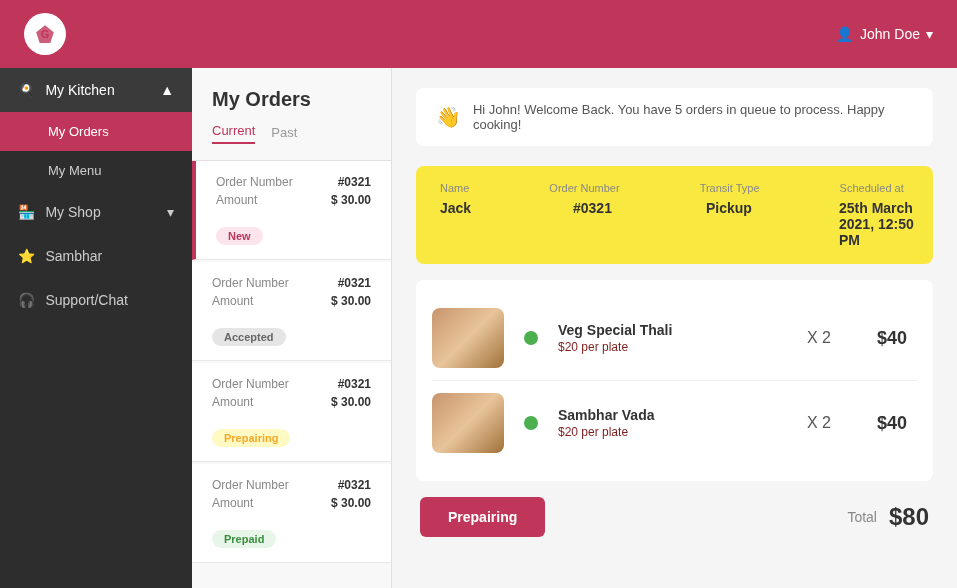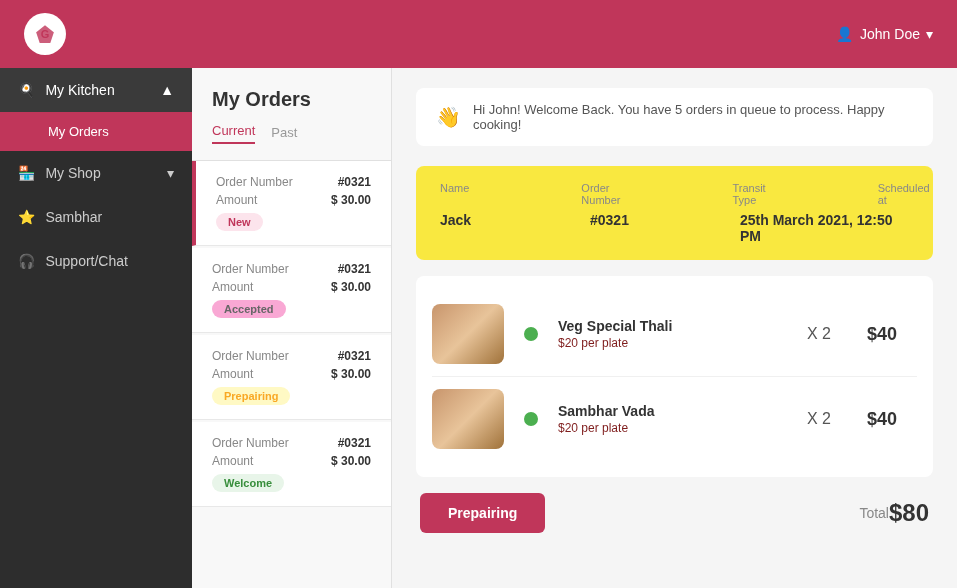--- a/index.html
+++ b/index.html
@@ -131,24 +131,24 @@
       color: #555;
     }
     .order-row .label { color: #888; }
     .order-row .value { font-weight: 600; color: #333; }
     .order-badge {
       display: inline-block;
       padding: 3px 12px;
       border-radius: 12px;
       font-size: 11px;
       font-weight: 600;
-      margin-top: 2px;
+      margin-top: 16px;
     }
     .badge-new { background: #fce4ec; color: #c0365a; }
-    .badge-accepted { background: #f9a8d4; color: #666; }
+    .badge-accepted { background: #e5e5e5; color: #666; }
     .badge-prepairing { background: #fff9c4; color: #f9a825; }
     .badge-prepaid { background: #e8f5e9; color: #388e3c; }
 
     
     .detail-panel {
       flex: 1;
       background: #f5f5f5;
       overflow-y: auto;
       padding: 20px 24px;
     }
@@ -164,28 +164,28 @@
       color: #555;
     }
     .order-detail-card {
       background: #f9e840;
       border-radius: 8px;
       padding: 16px 24px;
       margin-bottom: 16px;
     }
     .order-detail-headers {
       display: flex;
-      gap: 112px;
+      gap: 80px;
       font-size: 11px;
       color: #888;
       margin-bottom: 6px;
     }
     .order-detail-values {
       display: flex;
-      gap: 70px;
+      gap: 53px;
       font-size: 14px;
       font-weight: 700;
       color: #333;
     }
     .order-detail-values span { min-width: 80px; }
 
     .order-items { background: white; border-radius: 8px; padding: 16px; }
     .order-item-row {
       display: flex;
       align-items: center;
@@ -212,40 +212,40 @@
       height: 14px;
       border-radius: 50%;
       background: #4caf50;
       border: 2px solid #4caf50;
       flex-shrink: 0;
     }
     .item-info { flex: 1; }
     .item-name { font-size: 14px; font-weight: 600; color: #333; }
     .item-price { font-size: 12px; color: #7f1d1d; margin-top: 2px; }
     .item-qty { font-size: 16px; color: #555; min-width: 40px; }
-    .item-total { font-size: 18px; font-weight: 700; color: #333; min-width: 50px; text-align: left; }
+    .item-total { font-size: 18px; font-weight: 700; color: #333; min-width: 50px; text-align: center; }
 
     .order-footer {
       display: flex;
       justify-content: space-between;
       align-items: center;
       margin-top: 16px;
       padding: 0 4px;
     }
     .prepairing-btn {
       background: #c0365a;
       color: white;
       border: none;
       padding: 12px 28px;
       border-radius: 6px;
       font-size: 14px;
       font-weight: 600;
       cursor: pointer;
     }
-    .total-section { display: flex; align-items: center; }
+    .total-section { display: flex; align-items: center; gap: 12px; }
     .total-label { font-size: 14px; color: #888; }
     .total-amount { font-size: 24px; font-weight: 700; color: #333; text-align: center; }
   </style>
 </head>
 <body>
 
 <div class="header">
   <div class="header-logo">
     <svg width="28" height="28" viewBox="0 0 28 28" fill="none">
       <polygon points="14,4 24,12 20,24 8,24 4,12" fill="#c0365a" stroke="white" stroke-width="2"></polygon>
@@ -267,20 +267,23 @@
     <div class="sidebar-item active-parent">
       <div class="sidebar-item-left">
         <span>🍳</span>
         <span>My Kitchen</span>
       </div>
       <span>▲</span>
     </div>
     <div class="sidebar-sub-item active-orders">
       <span>My Orders</span>
     </div>
+    <div class="sidebar-sub-item">
+      <span>My Menu</span>
+    </div>
 
     <div class="sidebar-item">
       <div class="sidebar-item-left">
         <span>🏪</span>
         <span>My Shop</span>
       </div>
       <span>▾</span>
     </div>
 
     <div class="sidebar-item">
@@ -345,41 +348,42 @@
 
       <div class="order-card">
         <div class="order-row">
           <span class="label">Order Number</span>
           <span class="value">#0321</span>
         </div>
         <div class="order-row">
           <span class="label">Amount</span>
           <span class="value">$ 30.00</span>
         </div>
-        <span class="order-badge badge-prepaid">Welcome</span>
+        <span class="order-badge badge-prepaid">Prepaid</span>
       </div>
     </div>
 
     <div class="detail-panel">
 
       <div class="welcome-banner">
         <span style="font-size:20px;">👋</span>
         <span>Hi John! Welcome Back. You have 5 orders in queue to process. Happy cooking!</span>
       </div>
 
       <div class="order-detail-card">
         <div class="order-detail-headers">
           <span>Name</span>
           <span>Order Number</span>
           <span>Transit Type</span>
           <span>Scheduled at</span>
         </div>
         <div class="order-detail-values">
           <span>Jack</span>
           <span>#0321</span>
+          <span>Pickup</span>
           <span>25th March 2021, 12:50 PM</span>
         </div>
       </div>
 
       <div class="order-items">
 
         <div class="order-item-row">
           <div class="item-img">
             <div class="item-img-inner"></div>
           </div>

